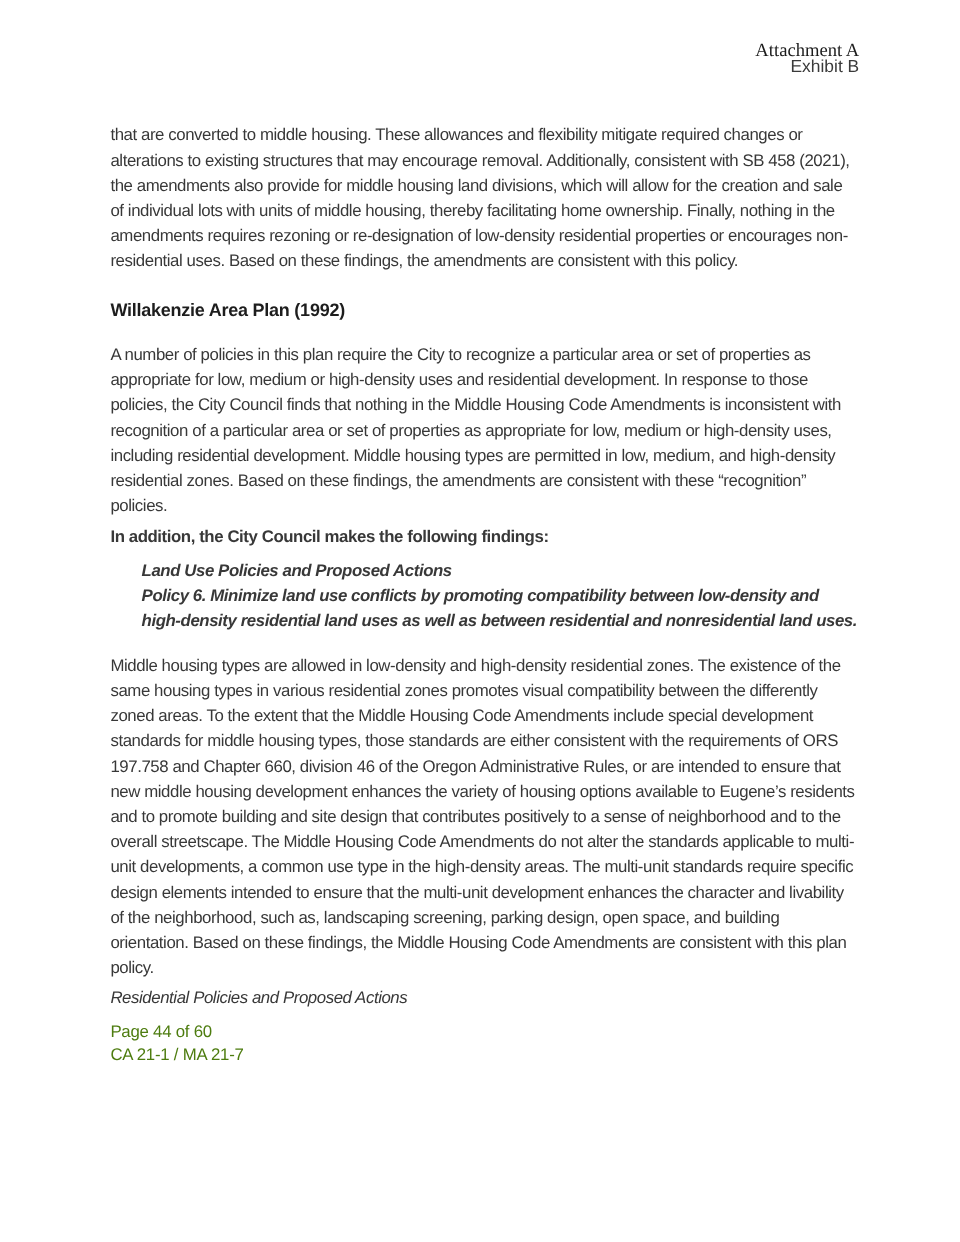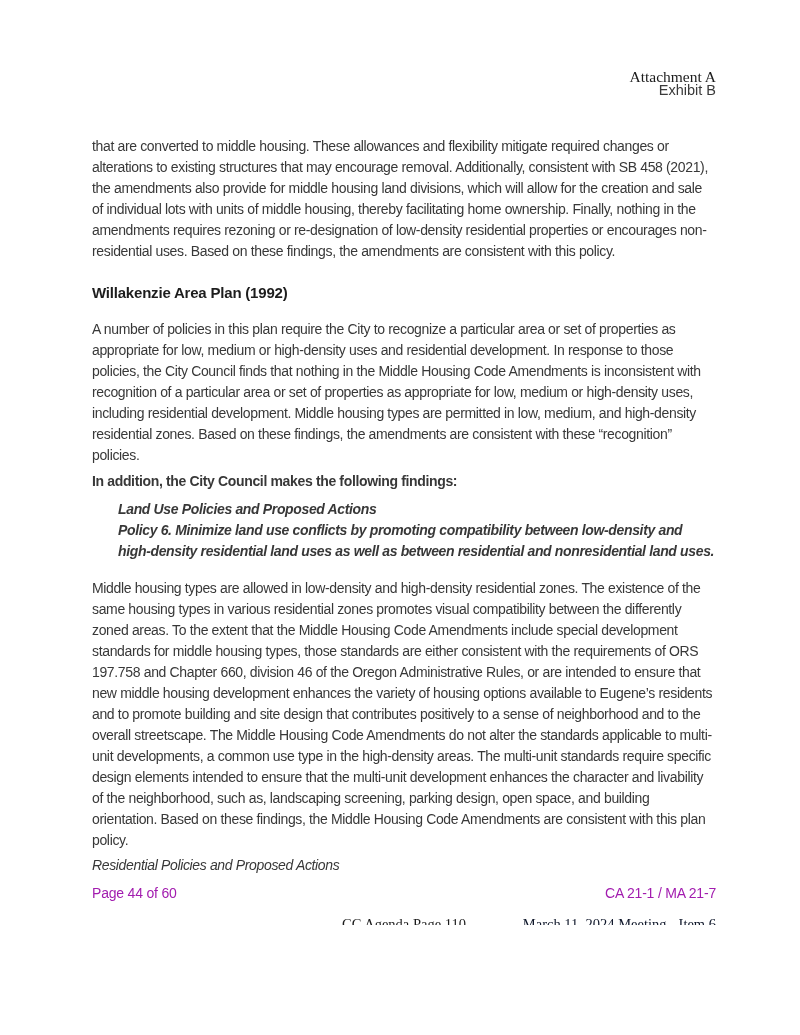--- a/index.html
+++ b/index.html
@@ -5,21 +5,20 @@
   html, body { margin: 0; padding: 0; background: #ffffff; }
   .page {
     position: relative;
     width: 800px;
     height: 891px;
     background: #ffffff;
     overflow: hidden;
     font-family: "Liberation Sans", sans-serif;
     color: #383838;
     box-sizing: border-box;
-    margin-top: 34px;
   }
   .content {
     padding: 33px 84px 0 92px; 
     box-sizing: border-box;
   }
   .serif { font-family: "Liberation Serif", serif; color: #1c1c1c; }
 
   .attachment-label {
     text-align: right;
     font-size: 15.5px;
@@ -65,21 +64,22 @@
     padding-left: 48px;
     font-style: italic;
   }
   .footer-row {
     margin-top: 8px;
     display: flex;
     justify-content: space-between;
     font-size: 14px;
     line-height: 19px;
     letter-spacing: -0.2px;
-    color: #a21caf;
+    color: #4d7c0f;
+    flex-direction: column;
   }
   .bottom-row {
     position: relative;
     margin-top: 12px;
     height: 19px;
     font-size: 14.5px;
     line-height: 19px;
   }
   .agenda-label {
     display: block;

